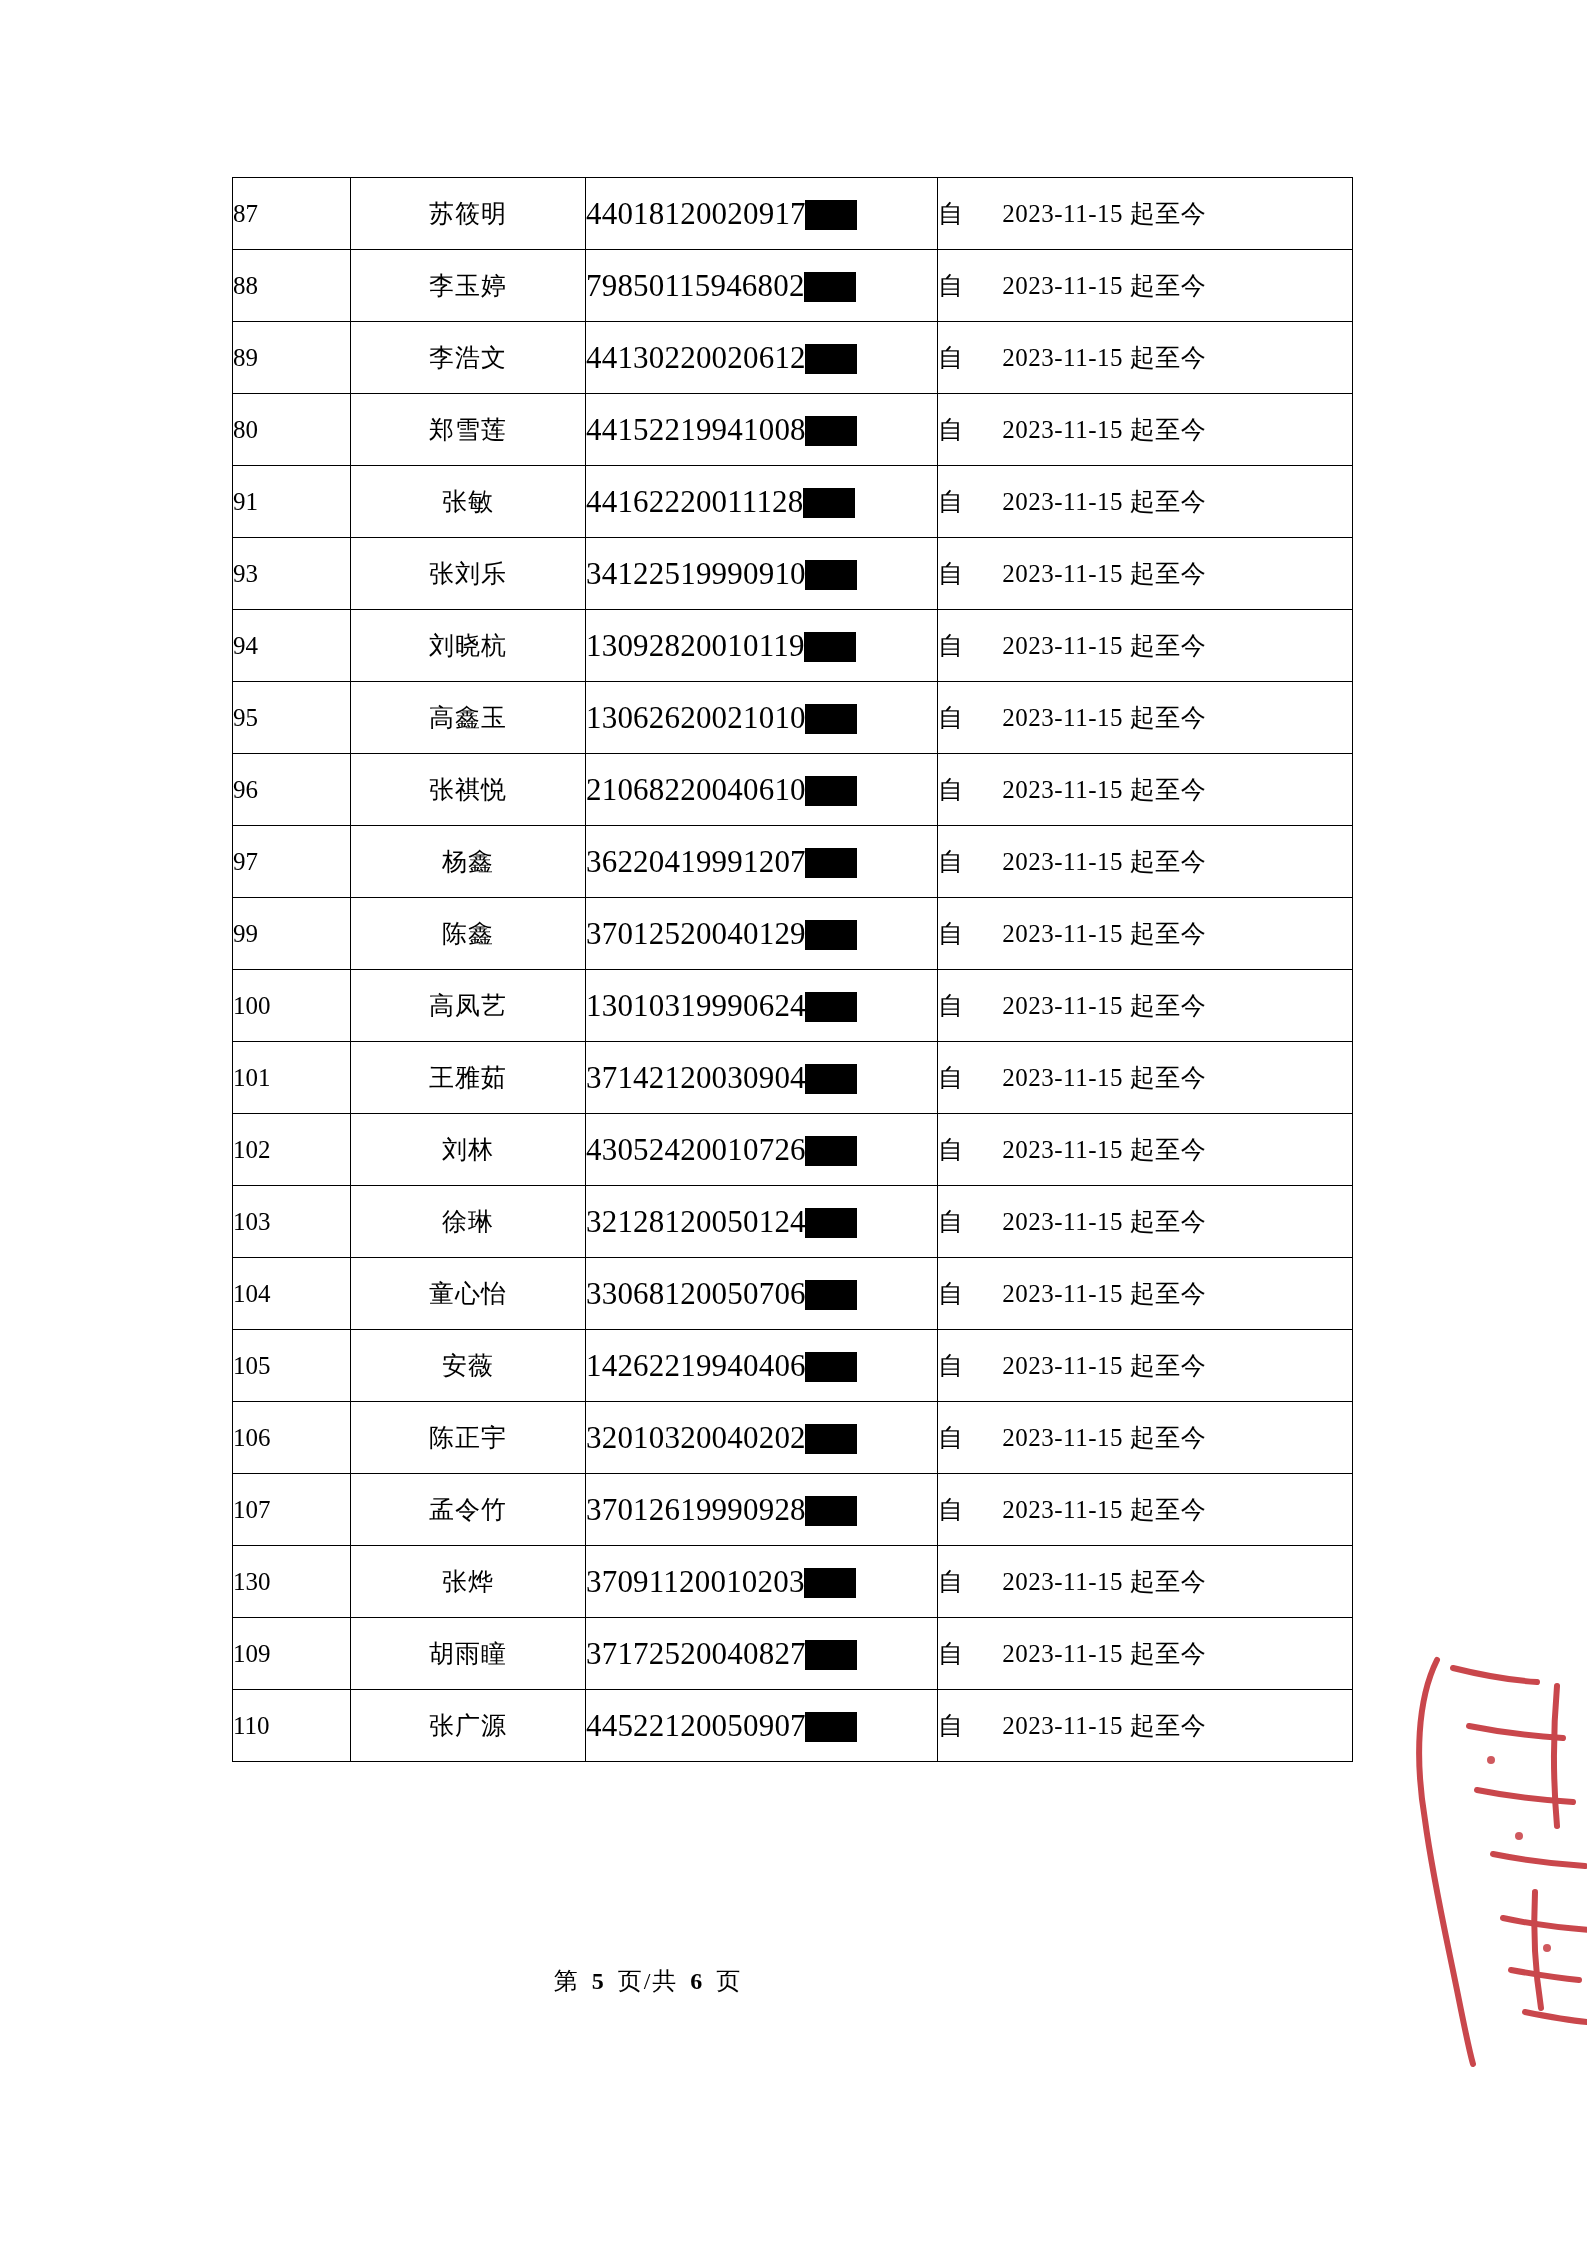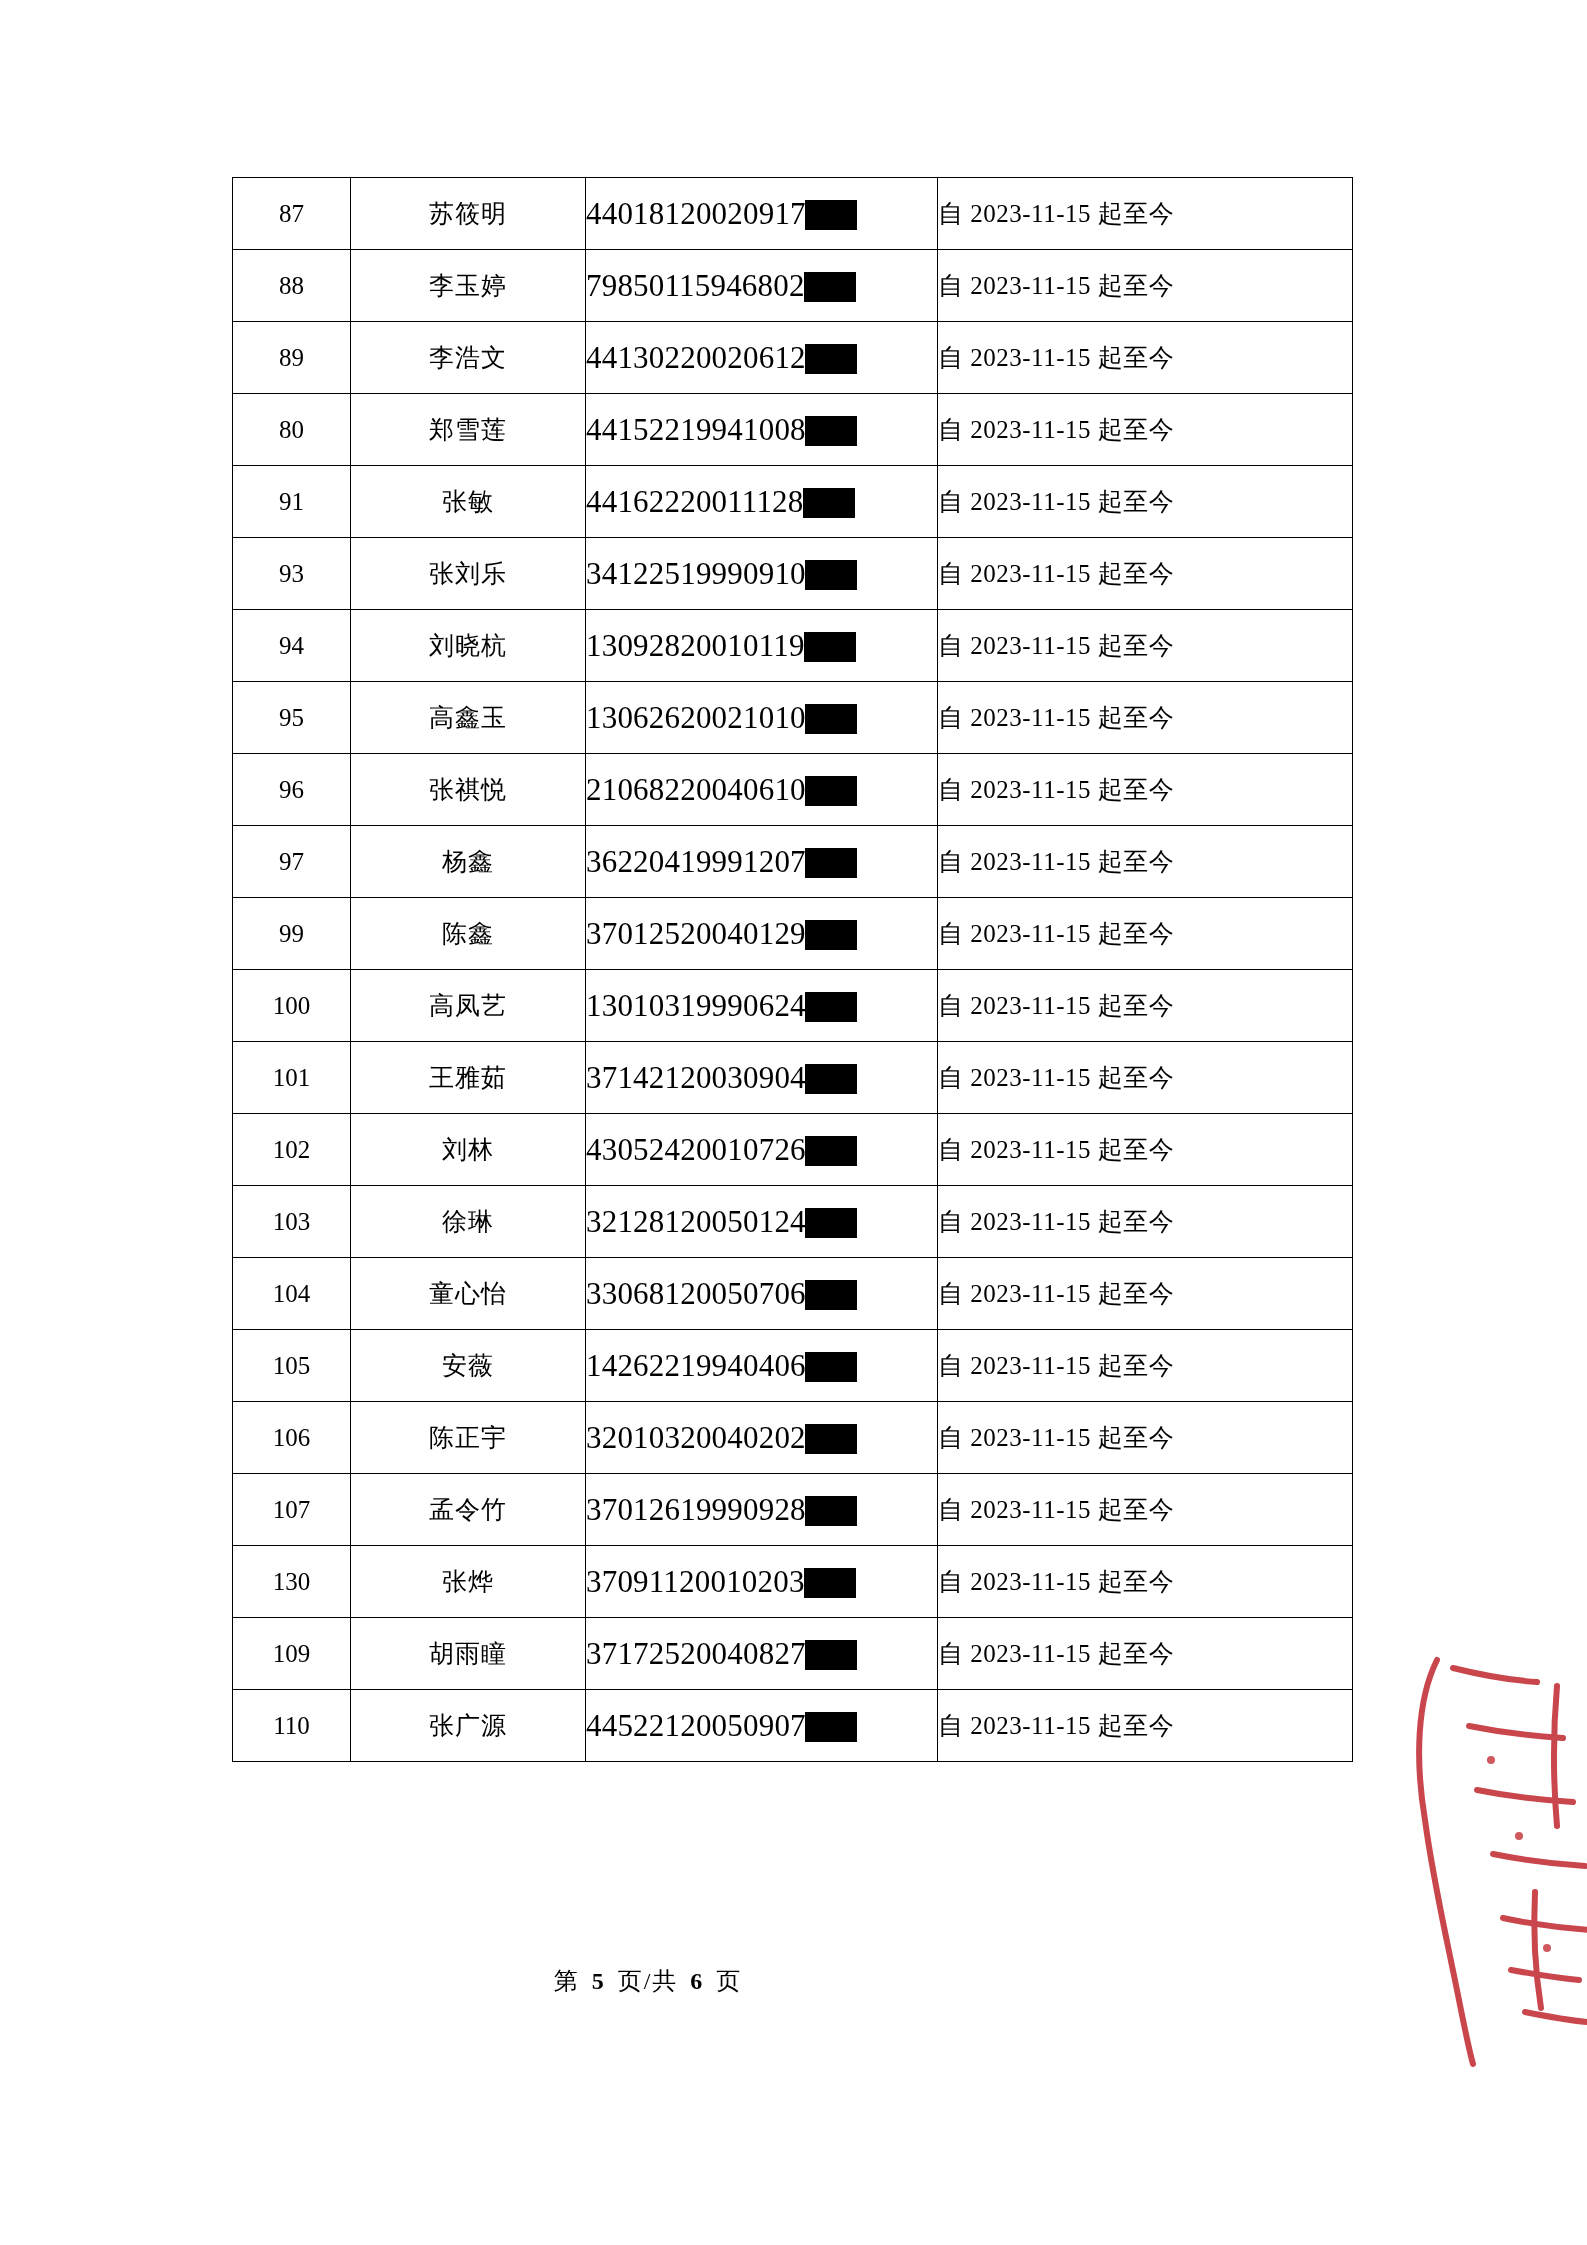--- a/index.html
+++ b/index.html
@@ -39,21 +39,21 @@
     font-size: 25px;
     font-family: "Liberation Serif", serif;
   }
   .col-index { width: 118px; }
   .col-name  { width: 235px; }
   .col-id    { width: 352px; }
   .col-range { width: 415px; }
 
   .cell-index {
     padding-left: 18px;
-    text-align: center;
+    text-align: left;
     font-family: "Liberation Serif", serif;
   }
   .cell-name {
     padding-left: 24px;
     text-align: center;
     letter-spacing: 1px;
   }
   .cell-id {
     padding-left: 14px;
     white-space: nowrap;
@@ -72,20 +72,21 @@
     vertical-align: -6px;
     margin-left: -1px;
   }
   .cell-range {
     padding-left: 44px;
     white-space: nowrap;
     letter-spacing: 0.5px;
   }
   .cell-range .dt {
     font-family: "Liberation Serif", serif;
+    margin-left: 32px;
   }
   .footer {
     position: absolute;
     left: 0;
     top: 1965px;
     width: 1296px;
     text-align: center;
     font-size: 24px;
     font-family: "Liberation Serif", serif;
     letter-spacing: 2px;

